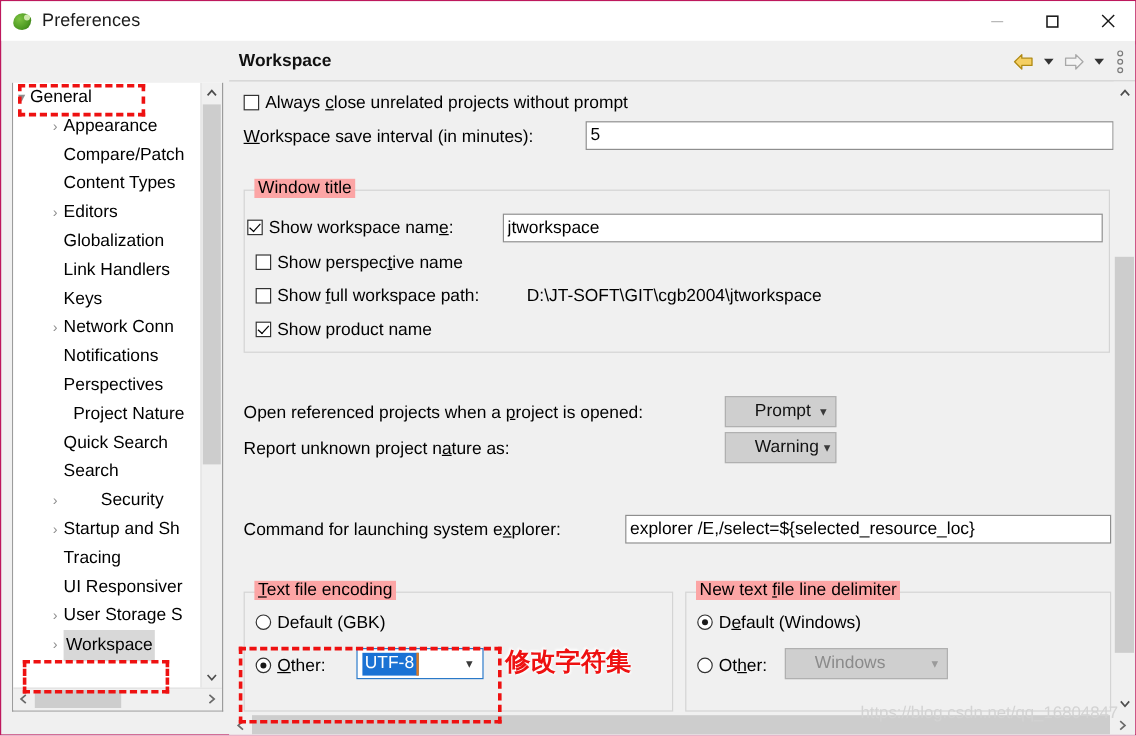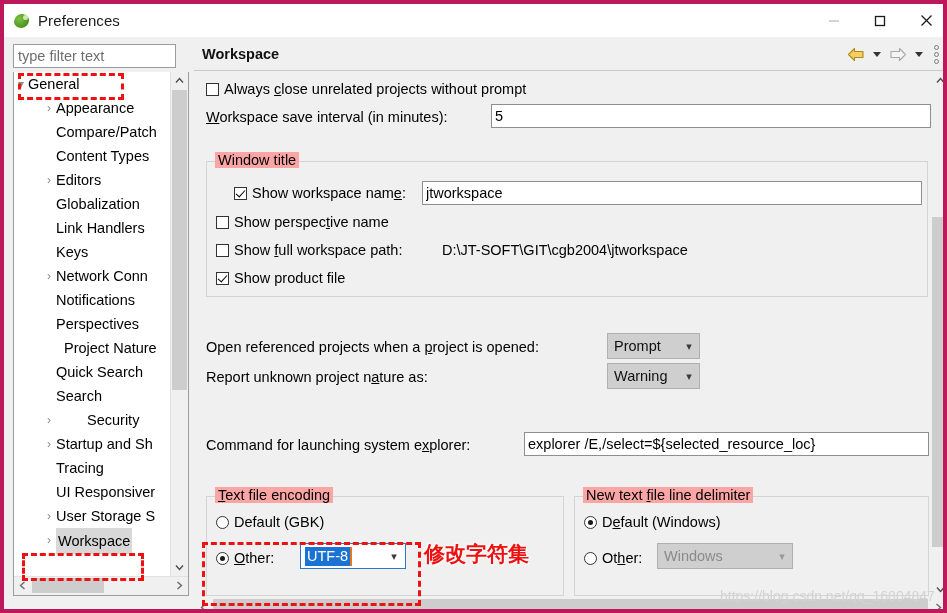--- a/index.html
+++ b/index.html
@@ -17,21 +17,21 @@
     position: relative;
     -webkit-font-smoothing: antialiased;
   }
 
   
   #window {
     position: absolute;
     left: 0; top: 0;
     width: 947px; height: 613px;
     background: #f0f0f0;
-    border: 4px solid #be185d;
+    border: 1px solid #be185d;
     box-sizing: border-box;
     overflow: hidden;
   }
   #titlebar {
     position: absolute;
     left: 0; top: 0;
     width: 945px; height: 33px;
     background: #ffffff;
     display: flex;
     align-items: center;
@@ -308,21 +308,21 @@
   }
 
   .combo {
     position: absolute;
     box-sizing: border-box;
     height: 26px;
     background: #cfcfcf;
     border: 1px solid #b0b0b0;
     display: flex;
     align-items: center;
-    padding-left: 6px;
+    padding-left: 24px;
     font-size: 14.5px;
     color: #111;
   }
   .combo .cv { flex: 1 1 auto; white-space: nowrap; }
   .combo .carr {
     width: 20px;
     text-align: center;
     color: #3a3a3a;
     font-size: 11px;
   }
@@ -462,21 +462,20 @@
       </div>
       <div class="winbtn">
         <svg width="13" height="13" viewBox="0 0 13 13">
             <line x1="1.5" y1="1.5" x2="11.5" y2="11.5" stroke="#1a1a1a" stroke-width="1.2"></line>
             <line x1="11.5" y1="1.5" x2="1.5" y2="11.5" stroke="#1a1a1a" stroke-width="1.2"></line>
           </svg>
       </div>
     </div>
   </div>
 
-  <input id="filter-input" type="text" placeholder="type filter text" style="">
 
   <div id="tree-wrap">
     <div id="tree-list">
         <div class="tree-item">
           <span class="twisty" style="left: 0px;">▾</span>
           <span class="lbl" style="left: 14px;">General</span>
         </div>
         <div class="tree-item">
           <span class="twisty" style="left: 28px;">›</span>
           <span class="lbl" style="left: 42px;">Appearance</span>
@@ -610,36 +609,36 @@
 
         <div class="row-text" style="left:12px; top:38px;">
           <u>W</u><span>orkspace save interval (in minutes):</span>
         </div>
         <input class="txt-field" style="left: 297px; top: 33px; width: 440px;" type="text" value="5">
 
         <div class="group" style="left:12px; top:90px; width:722px; height:136px;">
           <span class="glabel">Window title</span>
         </div>
 
-        <div class="row-text" style="left:40px; top:114px;">
+        <div class="row-text" style="left:15px; top:114px;">
           <span class="chk checked"></span><span><span>Show workspace nam</span><u>e</u><span>:</span></span>
         </div>
         <input class="txt-field" style="left: 228px; top: 110px; width: 500px;" type="text" value="jtworkspace">
 
         <div class="row-text" style="left:22px; top:143px;">
           <span class="chk"></span><span><span>Show perspec</span><u>t</u><span>ive name</span></span>
         </div>
 
         <div class="row-text" style="left:22px; top:171px;">
           <span class="chk"></span><span><span>Show </span><u>f</u><span>ull workspace path:</span></span>
         </div>
         <div class="row-text" style="left:248px; top:171px;">D:\JT-SOFT\GIT\cgb2004\jtworkspace</div>
 
         <div class="row-text" style="left:22px; top:199px;">
-          <span class="chk checked"></span><span>Show product file</span>
+          <span class="chk checked"></span><span>Show product name</span>
         </div>
 
         <div class="row-text" style="left:12px; top:268px;">
           <span>Open referenced projects when a </span><u>p</u><span>roject is opened:</span>
         </div>
         <div class="combo" style="left:413px; top:262px; width:93px;">
           <span class="cv">Prompt</span>
           <span class="carr">▾</span>
         </div>
 

